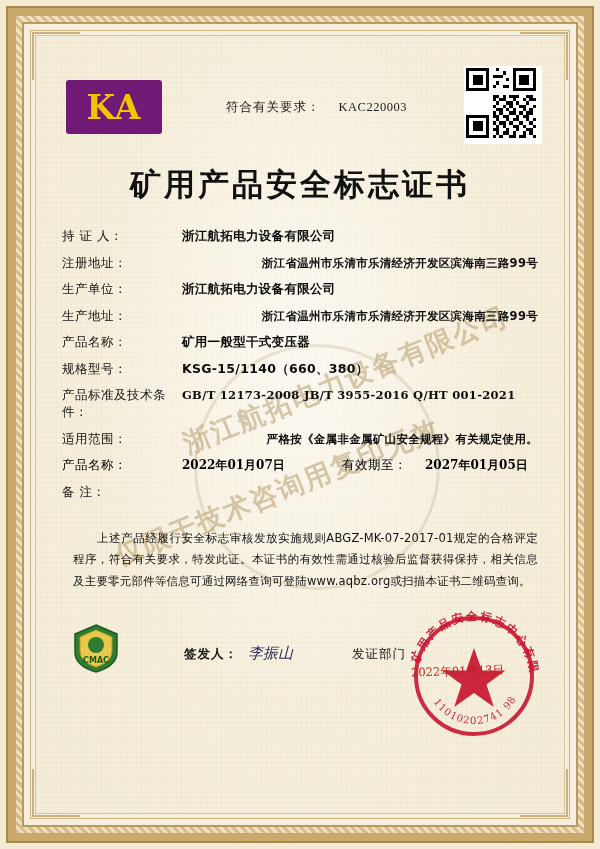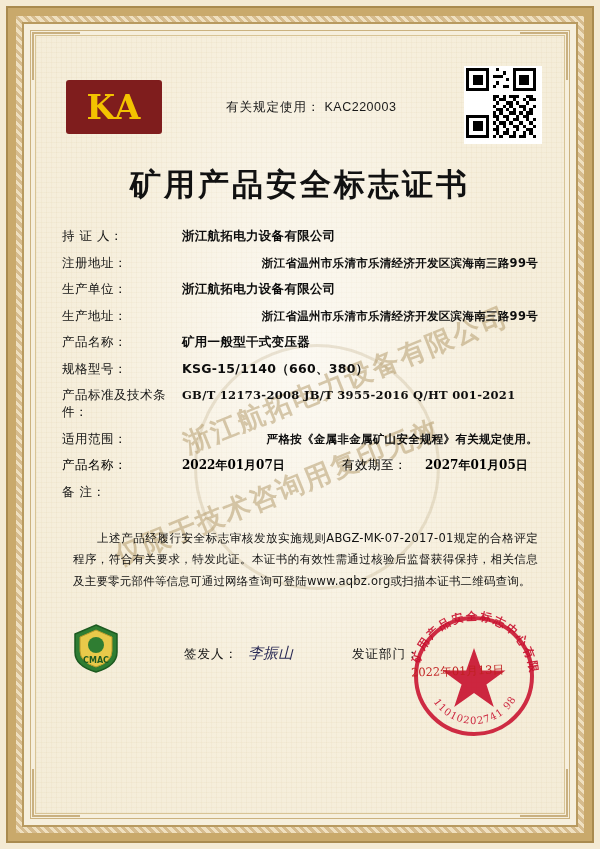--- a/index.html
+++ b/index.html
@@ -90,21 +90,21 @@
     left: 44px; top: 44px; right: 44px; bottom: 44px;
   }
 
   
   .ka-logo {
     position: absolute;
     left: 22px;
     top: 36px;
     width: 96px;
     height: 54px;
-    background: #7f1d1d;
+    background: #701a75;
     border-radius: 3px;
     display: flex;
     align-items: center;
     justify-content: center;
   }
   .ka-logo .ka-text {
     color: #f3c300;
     font-family: "DejaVu Serif", "Liberation Serif", serif;
     font-weight: bold;
     font-size: 33px;
@@ -115,21 +115,22 @@
   .cert-no {
     position: absolute;
     left: 182px;
     top: 55px;
     font-size: 12.5px;
     color: #1a1a1a;
     white-space: nowrap;
   }
   .cert-no .label { letter-spacing: 1px; }
   .cert-no .value {
-    font-family: Liberation Sans, sans-serif;
+    margin-left: 14px;
+    font-family: Liberation Serif, serif;
     letter-spacing: 0.5px;
   }
 
   
   .qr {
     position: absolute;
     right: 14px;
     top: 22px;
     width: 74px;
     height: 74px;
@@ -270,21 +271,21 @@
   .sign-row {
     position: absolute;
     left: 140px;
     top: 600px;
     right: 20px;
     display: flex;
     align-items: baseline;
     font-size: 12.5px;
     color: #141414;
   }
-  .sign-row .sig-label { letter-spacing: 1px; }
+  .sign-row .sig-label { letter-spacing: 1px; font-weight: bold; }
   .sign-row .sig-name {
     margin-left: 10px;
     width: 96px;
     font-family: "DejaVu Serif", "Liberation Serif", serif;
     color: #2b2b55;
     font-size: 15px;
     font-style: italic;
   }
   .sign-row .dept-label { letter-spacing: 1px; margin-left: 8px; }
 
@@ -324,21 +325,21 @@
   <div class="corner bl"></div>
   <div class="corner br"></div>
 
   <div class="content">
 
     <div class="ka-logo">
       <span class="ka-text">KA</span>
     </div>
 
     <div class="cert-no">
-      <span class="label">有关规定使用：</span>
+      <span class="label">符合有关要求：</span>
       <span class="value">KAC220003</span>
     </div>
 
     <div class="qr">
       <svg width="70" height="70" viewBox="0 0 21 21" shape-rendering="crispEdges">
         <rect width="21" height="21" fill="#ffffff"></rect>
         <g fill="#000000">
           <rect x="0" y="0" width="7" height="1"></rect>
             <rect x="0" y="6" width="7" height="1"></rect>
           <rect x="0" y="0" width="1" height="7"></rect>

